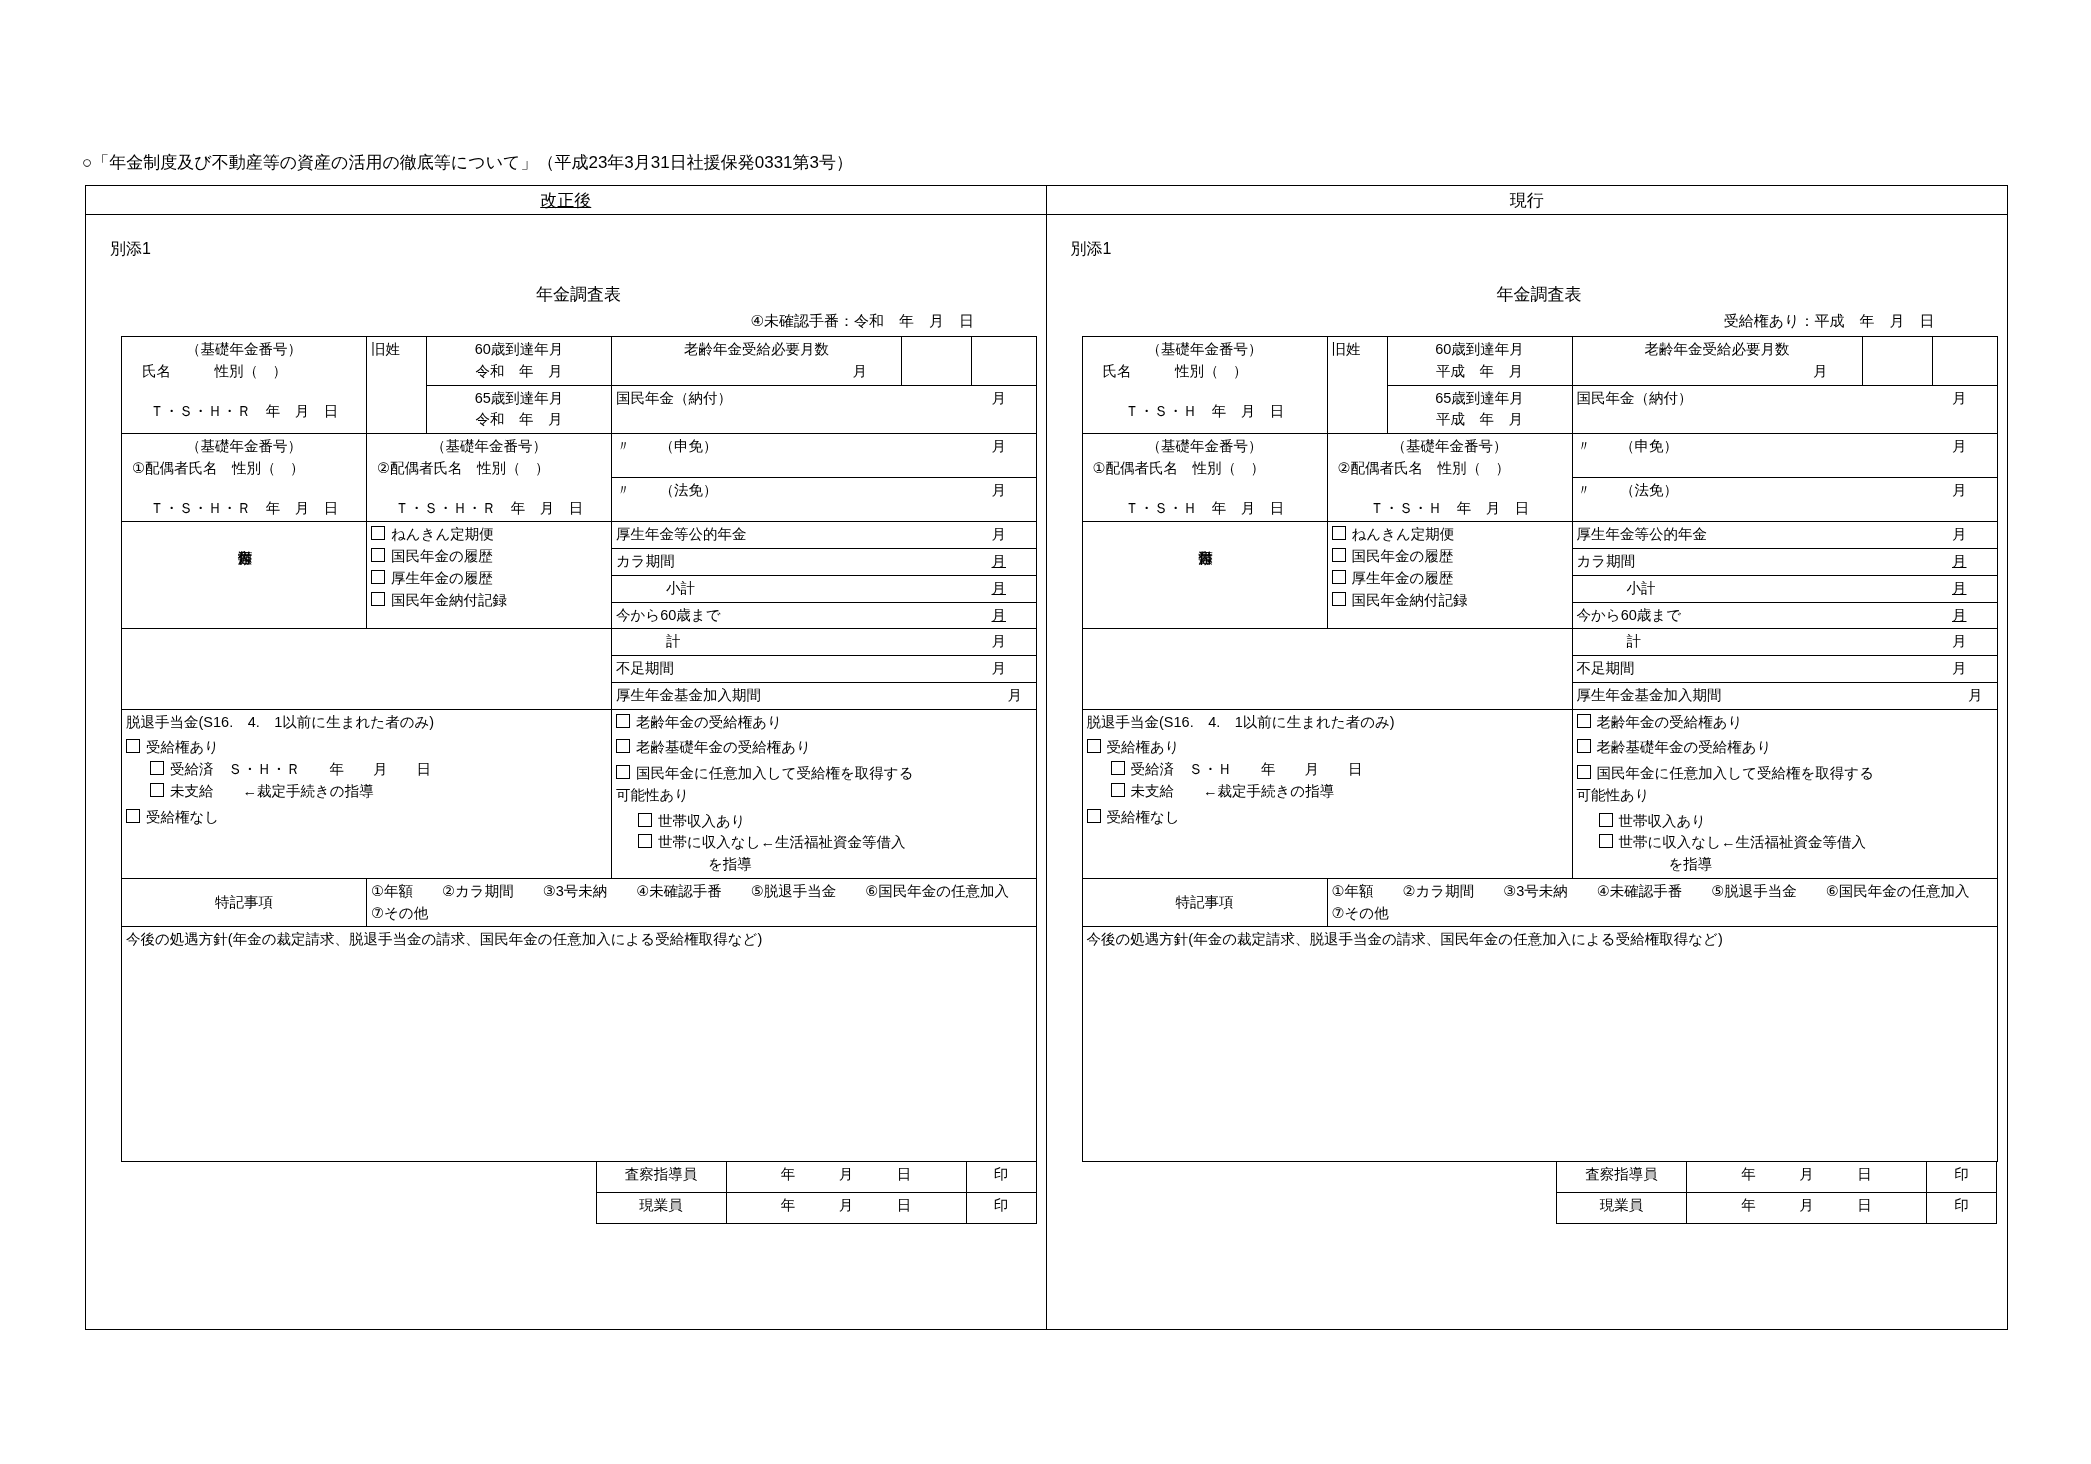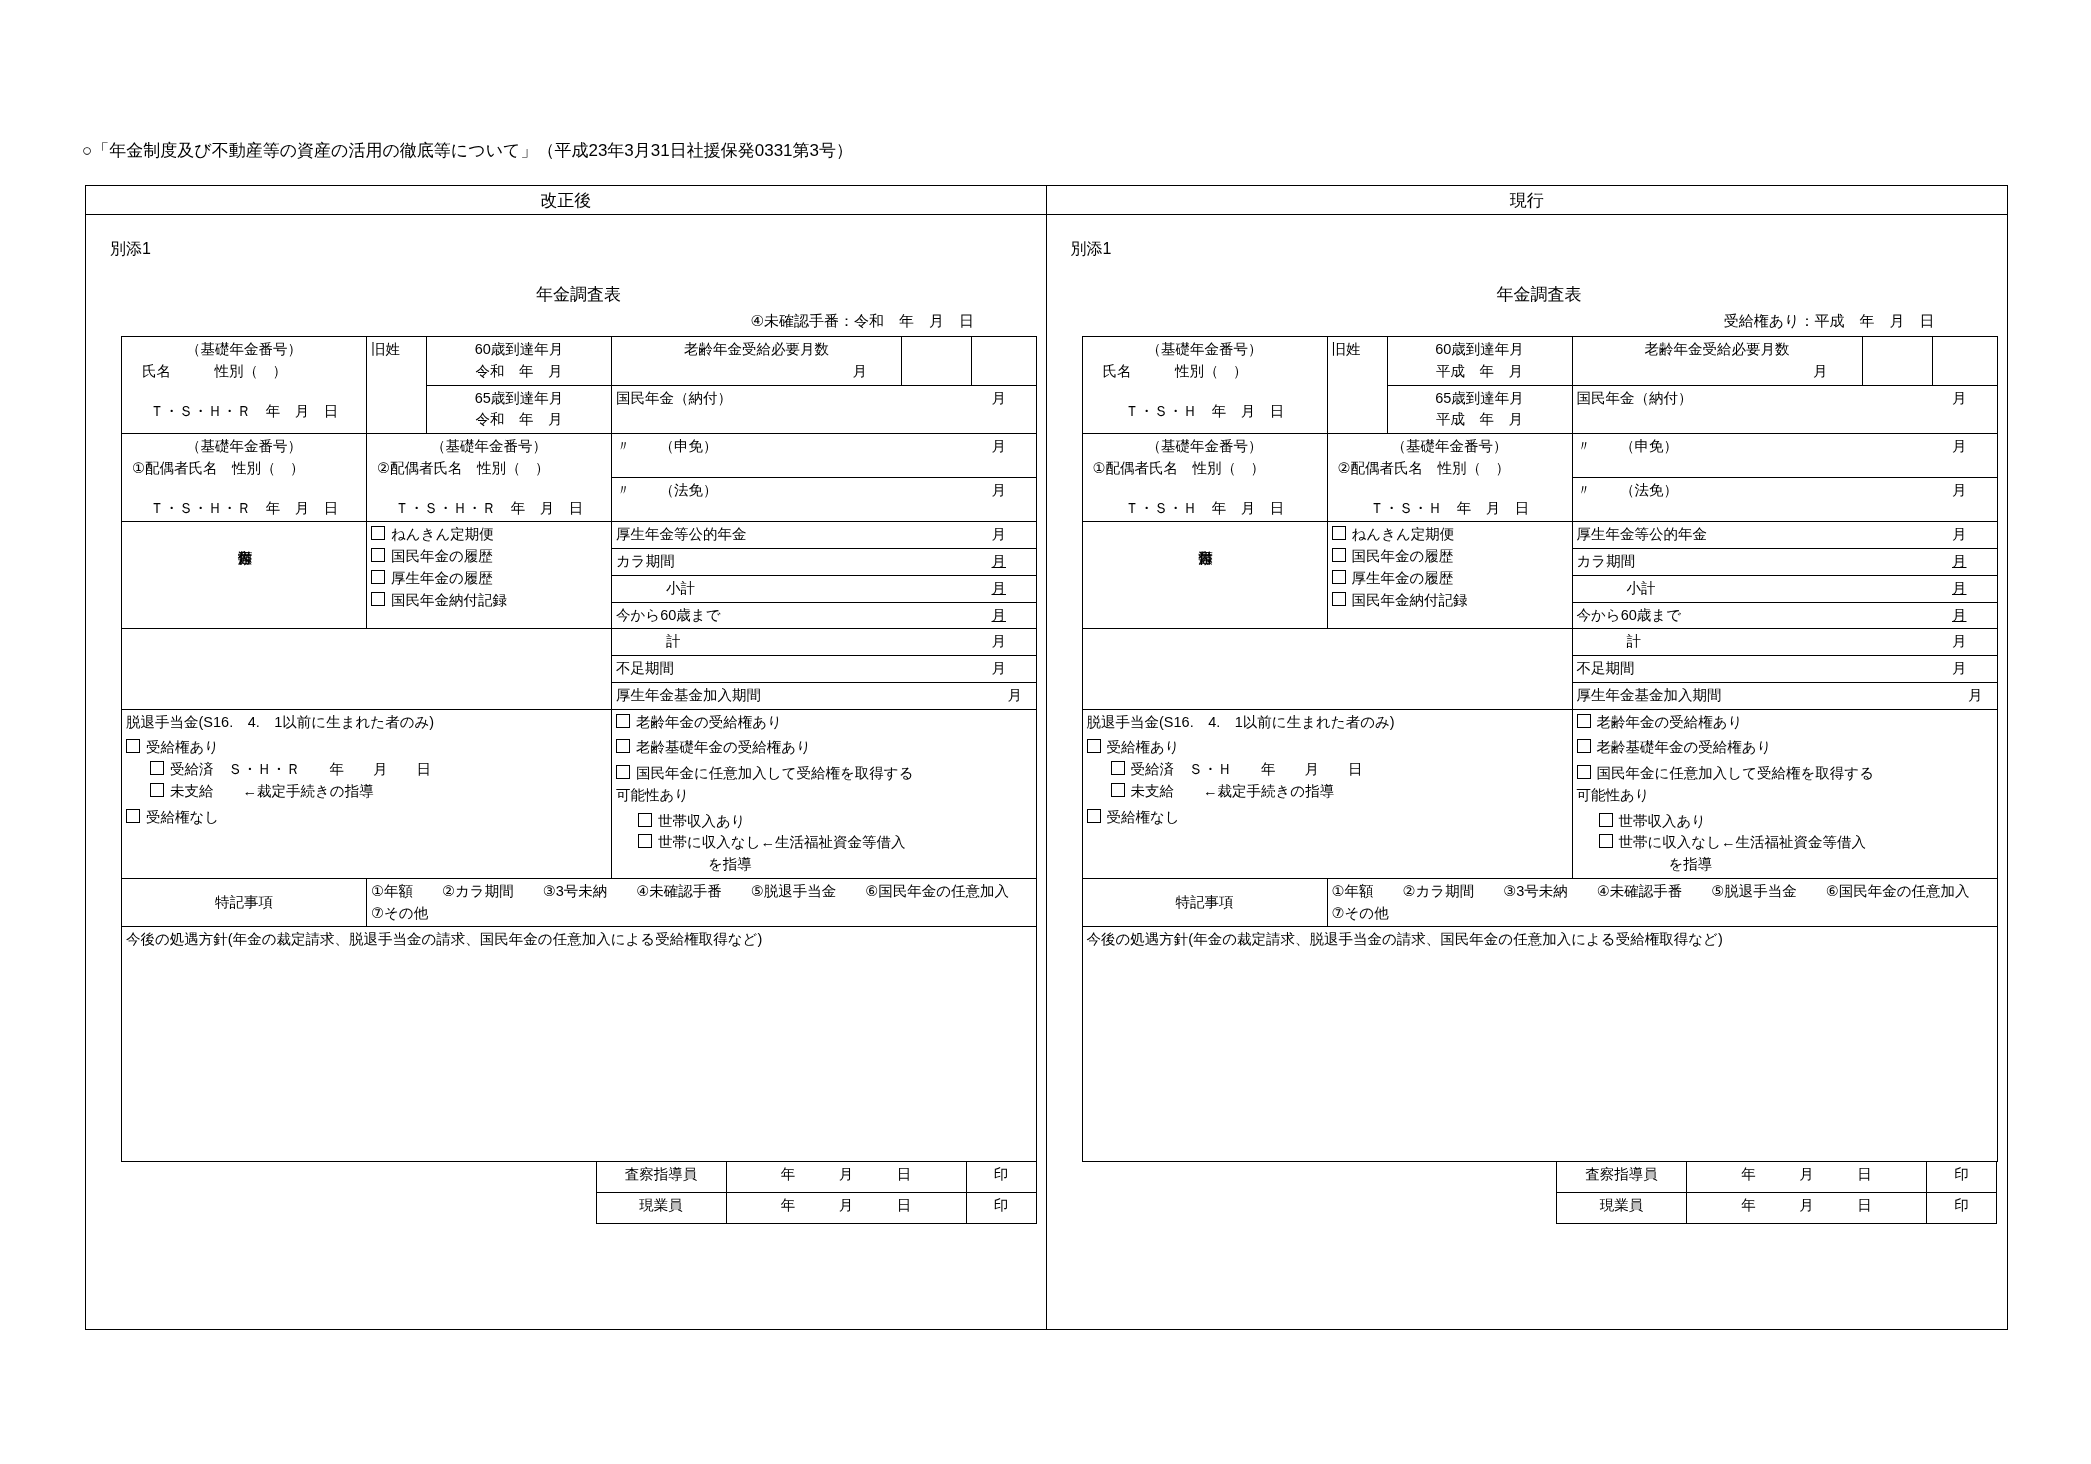--- a/index.html
+++ b/index.html
@@ -1,21 +1,21 @@
 <!DOCTYPE html>
 <html><head>
 <meta charset="utf-8">
 <style>
   html,body{margin:0;padding:0;background:#fff;}
   body{width:2091px;height:1464px;font-family:"Liberation Sans","DejaVu Sans",sans-serif;color:#000;font-size:15px;}
   .page{position:relative;width:2091px;height:1464px;}
-  .doc-title{position:absolute;left:82px;top:139px;font-size:17px;white-space:nowrap;}
+  .doc-title{position:absolute;left:82px;top:151px;font-size:17px;white-space:nowrap;}
   .cmp{position:absolute;left:85px;top:185px;width:1923px;height:1145px;border:1.5px solid #000;box-sizing:border-box;display:flex;}
   .col{width:50%;box-sizing:border-box;position:relative;}
-  .col.left{border-right:1.5px solid #000;}
+  .col.left{border-right:1.5px solid #000;text-decoration:underline;}
   .colhead{height:28px;border-bottom:1.5px solid #000;display:flex;align-items:center;justify-content:center;font-size:17px;}
   .colbody{position:relative;height:calc(100% - 28px);}
   .attach-label{position:absolute;left:24px;top:24px;font-size:16px;}
   .form{position:absolute;left:35px;top:68px;width:915px;}
   .form-title{text-align:center;font-size:17px;margin-bottom:6px;}
   .survey-date{text-align:right;font-size:15px;padding-right:62px;margin-bottom:5px;}
   table.grid{border-collapse:collapse;width:915px;table-layout:fixed;}
   table.grid td{border:1px solid #000;font-size:14.5px;padding:2px 4px;vertical-align:top;line-height:1.5;}
   .nb{border:none !important;}
   .ct{text-align:center;}

